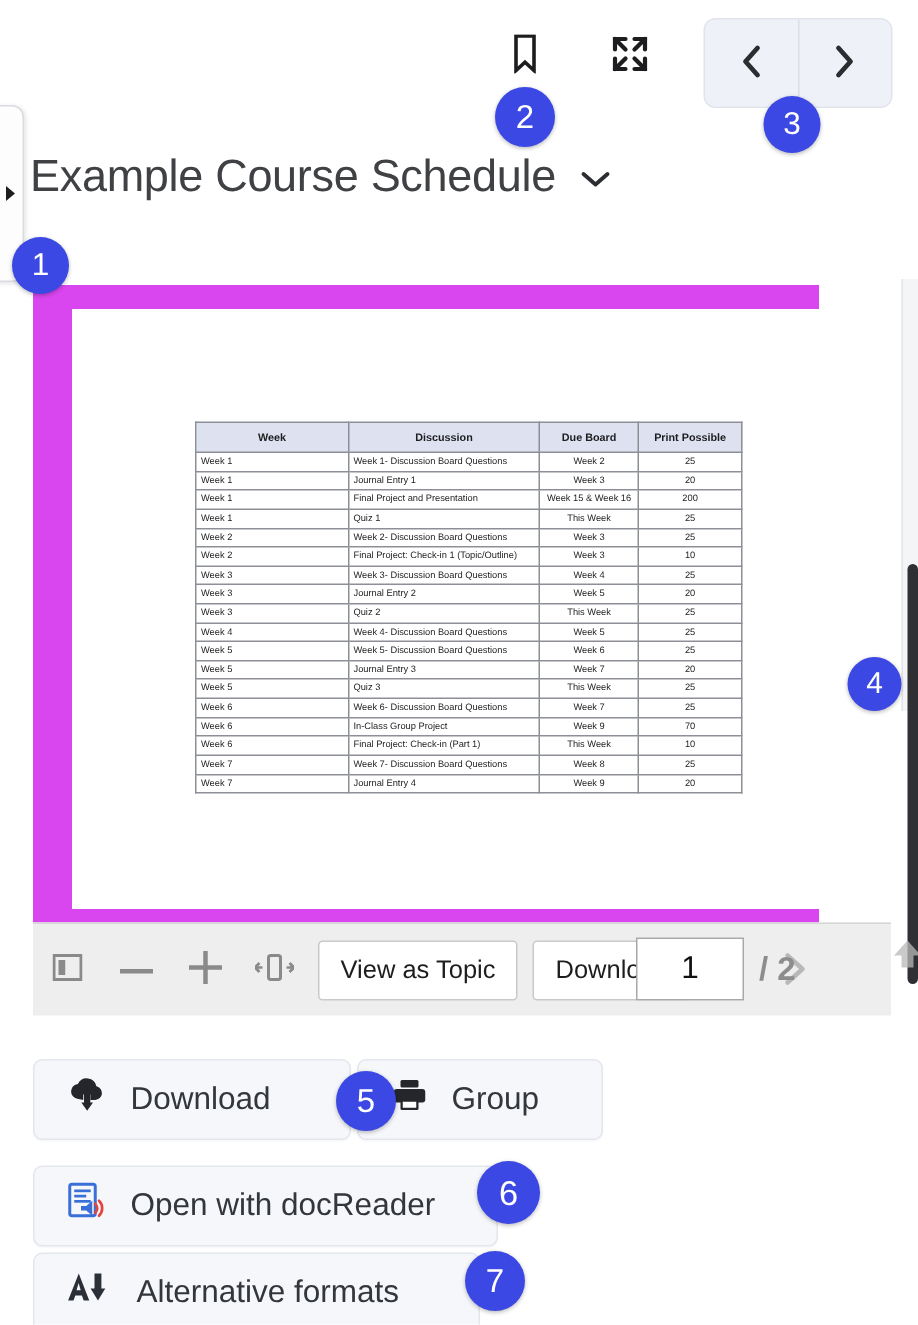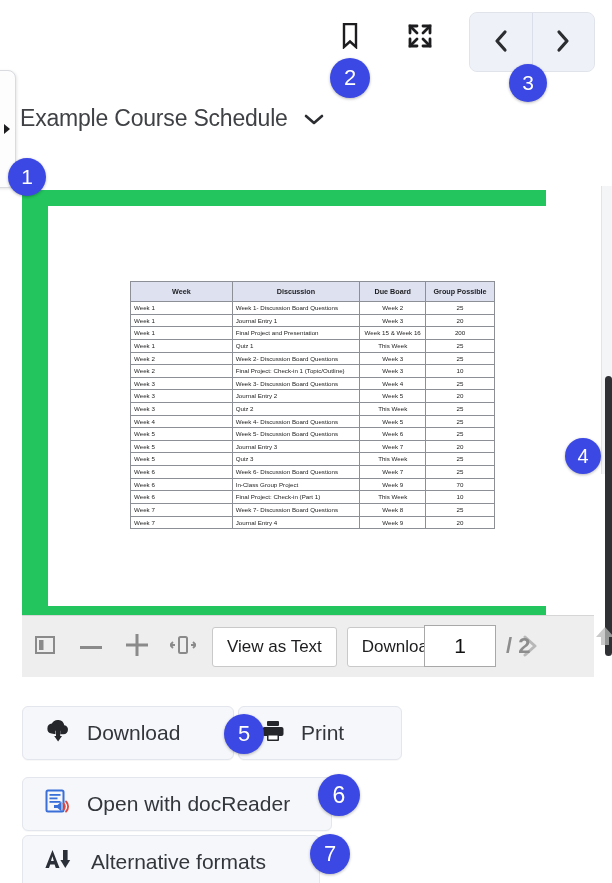--- a/index.html
+++ b/index.html
@@ -54,29 +54,29 @@
     display:flex; align-items:center; justify-content:center;
   }
   .navgroup > button + button { border-left:1px solid #dadee8; }
 
   
   .title-row {
     position:absolute; left:20px; top:92px; width:560px; height:52px;
     display:flex; align-items:center; gap:14px;
   }
   .doc-title {
-    font-size:23px; font-weight:400; color:#3f4144;
+    font-size:30px; font-weight:400; color:#3f4144;
     letter-spacing:-0.2px; white-space:nowrap;
   }
   .title-chevron { display:flex; align-items:center; padding-top:6px; cursor:pointer; }
 
   
   .viewer {
     position:absolute; left:22px; top:190px; width:524px; height:425px;
-    background:#22c55e;
+    background:#d946ef;
     overflow:hidden;
   }
   .page {
     position:absolute; left:26px; top:16px; width:520px; height:400px;
     background:#ffffff;
   }
   table.sched {
     position:absolute; left:82px; top:75px; width:365px;
     border-collapse:collapse;
     font-family:"Liberation Sans", sans-serif;
@@ -238,21 +238,21 @@
             <col class="w1">
             <col class="w2">
             <col class="w3">
             <col class="w4">
           </colgroup>
         <thead>
           <tr>
             <th>Week</th>
             <th>Discussion</th>
             <th>Due Board</th>
-            <th>Group Possible</th>
+            <th>Print Possible</th>
           </tr>
         </thead>
         <tbody id="sched-body">
             <tr>
               <td>Week 1</td>
               <td>Week 1- Discussion Board Questions</td>
               <td class="c">Week 2</td>
               <td class="c">25</td>
             </tr>
             <tr>
@@ -388,21 +388,21 @@
     </button>
     <button class="tb-icon">
       <span>
         <svg width="26" height="20" viewBox="0 0 26 20">
           <rect x="9" y="2" width="8" height="16" rx="1.5" fill="none" stroke="#8a8a8a" stroke-width="2"></rect>
           <path d="M5 10 L1 10 M3 7 L0 10 L3 13" fill="none" stroke="#8a8a8a" stroke-width="1.8"></path>
           <path d="M21 10 L25 10 M23 7 L26 10 L23 13" fill="none" stroke="#8a8a8a" stroke-width="1.8"></path>
         </svg>
       </span>
     </button>
-    <button class="tb-btn" style="margin-left:6px;">View as Text</button>
+    <button class="tb-btn" style="margin-left:6px;">View as Topic</button>
     <button class="tb-btn" style="margin-left:10px;">Download</button>
   </div>
 
   <div class="pageno-wrap">
     <input class="pageno-input" value="1" style="">
     <span class="pagetotal">
       <span>/ 2</span>
       <span class="next-chev">
         <svg width="20" height="24" viewBox="0 0 20 24" fill="none" stroke="#8d8d8d" stroke-width="3" stroke-linecap="round" stroke-linejoin="round">
           <path d="M5 3 L15 12 L5 21"></path>
@@ -431,21 +431,21 @@
 
       <button class="act-btn" id="print-btn">
         <span>
           <svg width="24" height="24" viewBox="0 0 24 24" fill="#24262b">
             <rect x="6" y="2" width="12" height="5" rx="1"></rect>
             <rect x="1.5" y="8" width="21" height="9" rx="2"></rect>
             <rect x="6" y="15" width="12" height="7" rx="1" fill="#24262b"></rect>
             <rect x="7.5" y="16.5" width="9" height="4" fill="#ffffff"></rect>
           </svg>
         </span>
-        <span>Print</span>
+        <span>Group</span>
       </button>
     </div>
 
     <button class="act-btn" id="docreader-btn">
       <span>
         <svg width="26" height="26" viewBox="0 0 26 26">
           <rect x="1.5" y="1.5" width="17" height="21" rx="1.5" fill="none" stroke="#3a6fd8" stroke-width="2"></rect>
           <rect x="4.5" y="5" width="11" height="1.8" fill="#3a6fd8"></rect>
           <rect x="4.5" y="8.5" width="8" height="1.8" fill="#3a6fd8"></rect>
           <rect x="4.5" y="12" width="11" height="1.8" fill="#3a6fd8"></rect>

